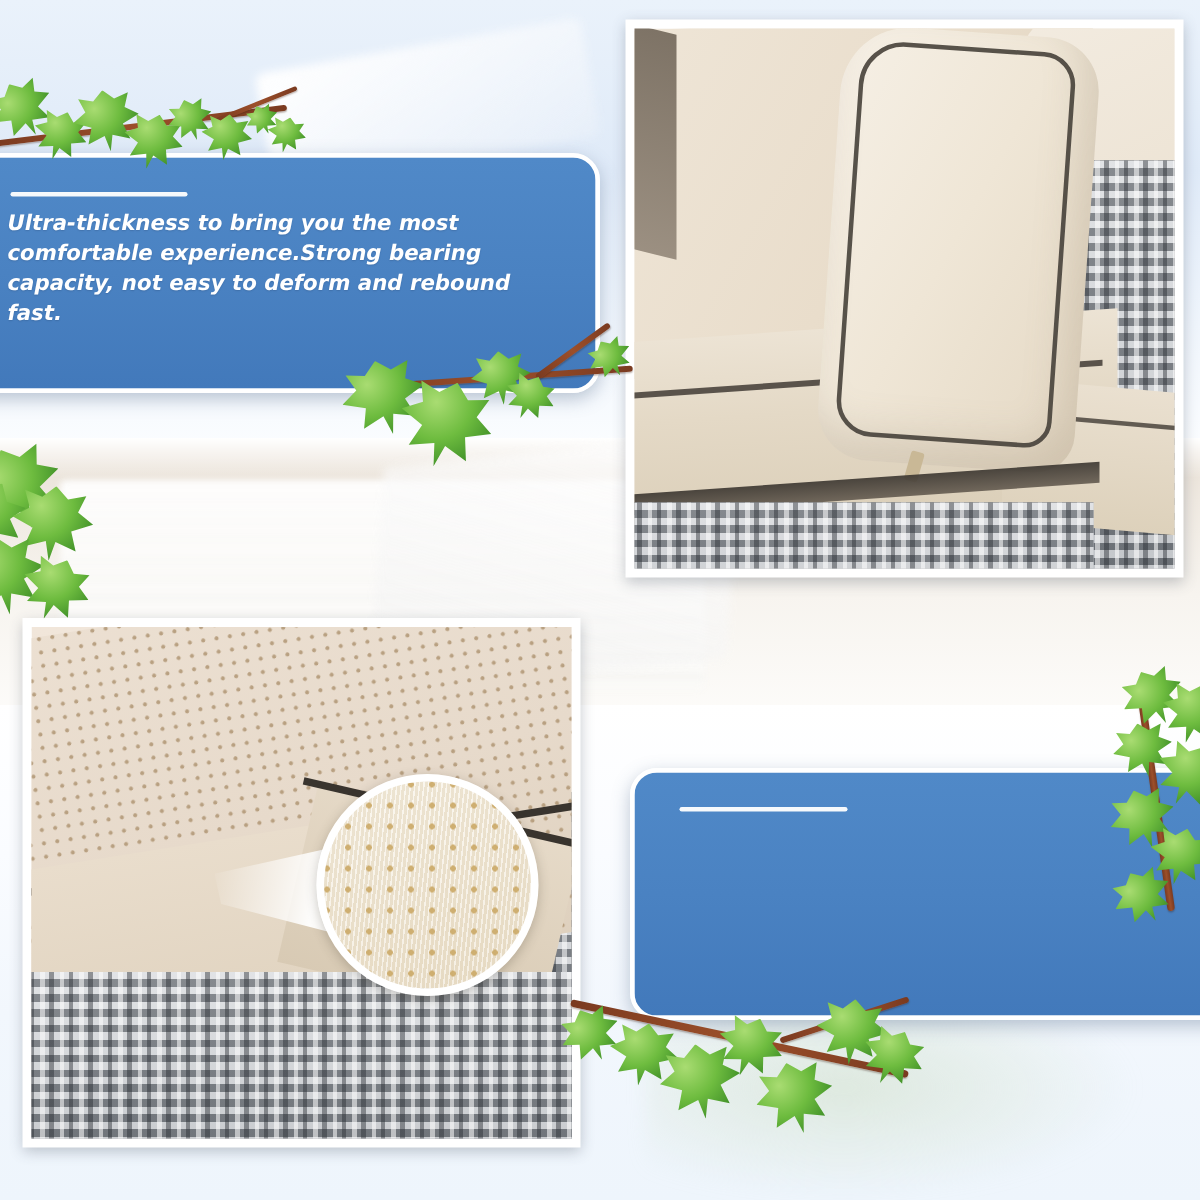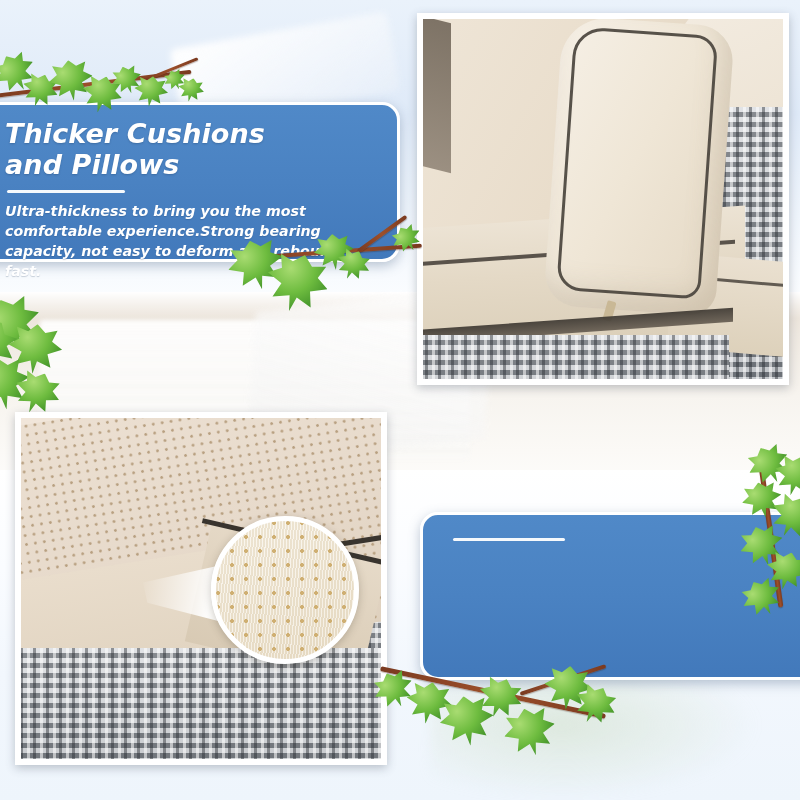--- a/index.html
+++ b/index.html
@@ -256,22 +256,20 @@
       <div class="as-pipe"></div>
       <div class="as-front"></div>
       <div class="as-right"></div>
       <div class="rattan as-rattan"></div>
       <div class="as-callout-line"></div>
       <div class="as-magnifier"></div>
     </div>
   </div>
 
   <div class="panel" id="panel-thicker-cushions">
-    <div class="panel-title">Thicker Cushions
-and Pillows</div>
     <div class="panel-rule"></div>
     <div class="panel-body">Ultra-thickness to bring you the most comfortable experience.Strong bearing capacity, not easy to deform and  rebound fast.</div>
   </div>
 
   <div class="panel" id="panel-keep-cushion">
     <div class="panel-rule"></div>
   </div>
 
   <div class="ivy" id="ivy-top-left">
     <div class="stem" style="left:0px;  top:30px; width:200px; height:4px; transform:rotate(-7deg);"></div>

